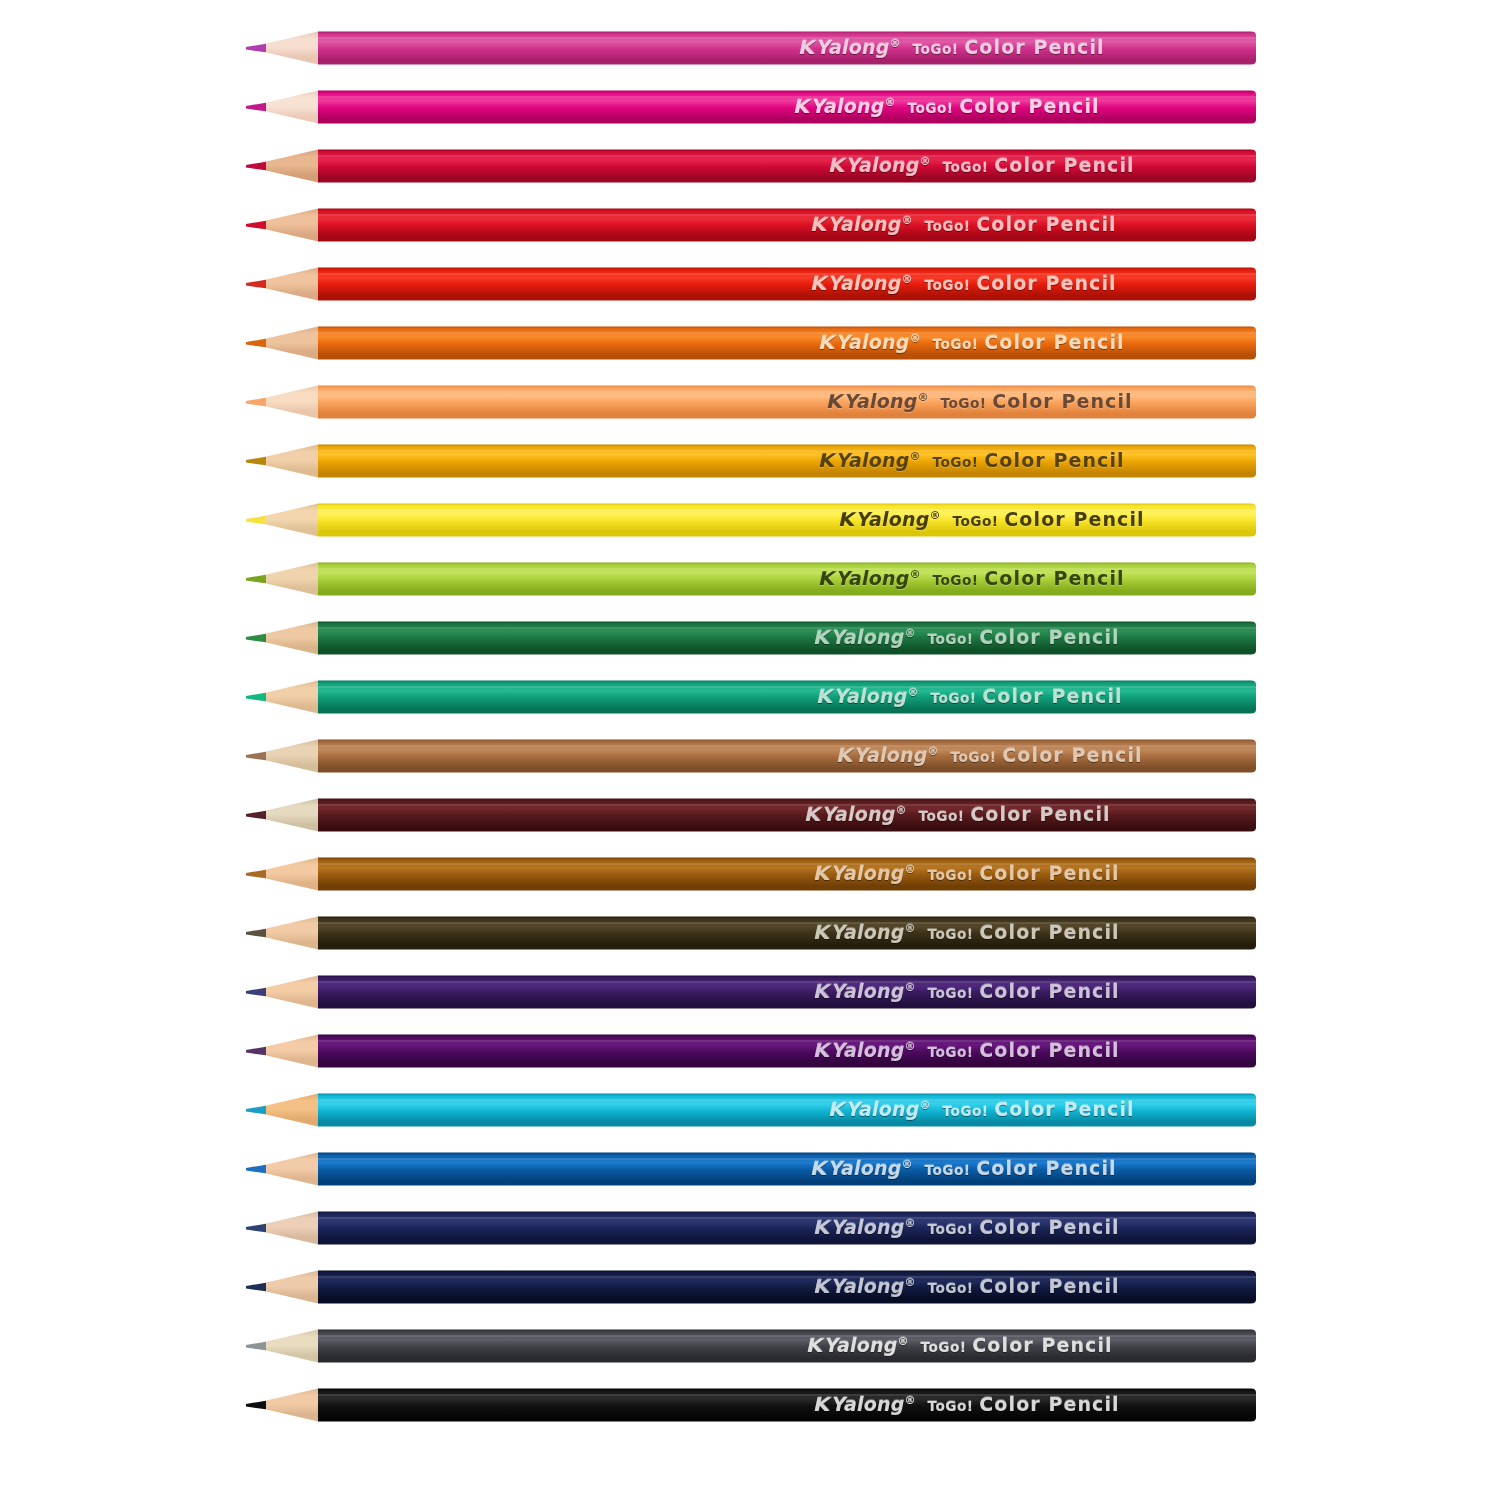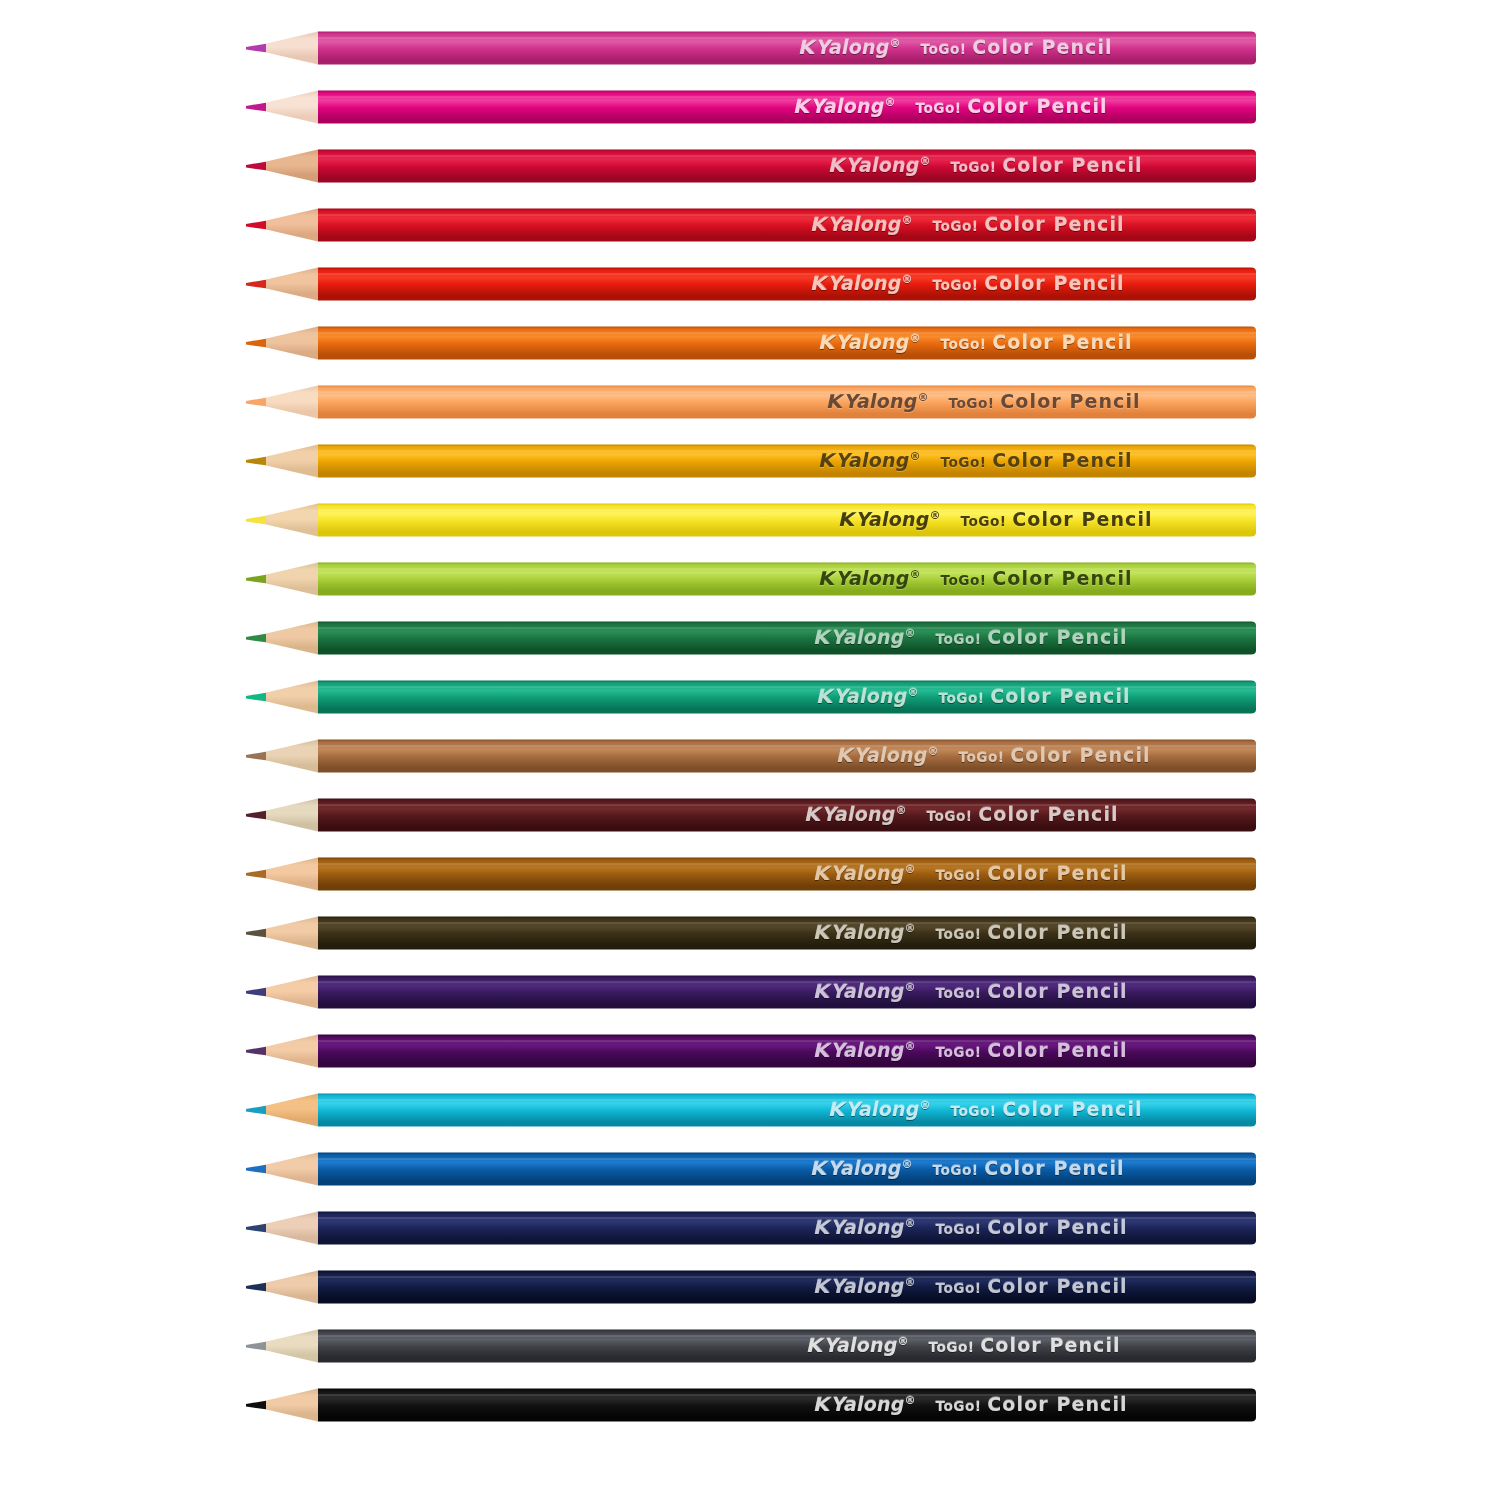--- a/index.html
+++ b/index.html
@@ -58,21 +58,21 @@
     letter-spacing: 0.2px;
   }
   .brand-text .reg-mark {
     font-size: 0.58em;
     vertical-align: super;
     letter-spacing: 0;
   }
   .brand-text .sub-mark {
     display: inline-block;
     font-size: 0.72em;
-    margin: 0 6px 0 20px;
+    margin: 0 6px 0 12px;
     letter-spacing: 0.4px;
   }
   .brand-text .product-name {
     display: inline-block;
     letter-spacing: 1.1px;
   }
 </style>
 </head>
 <body>
 

